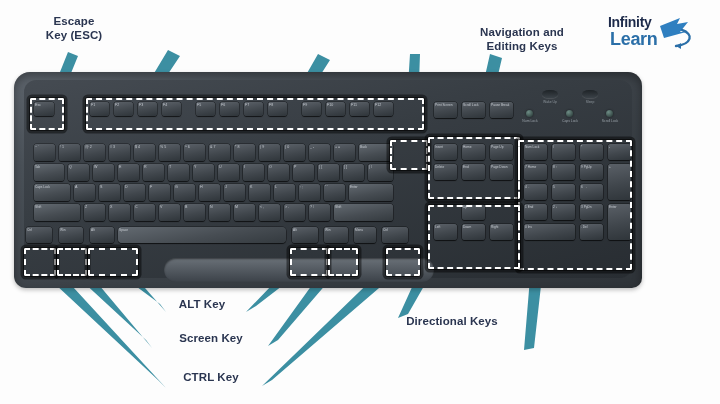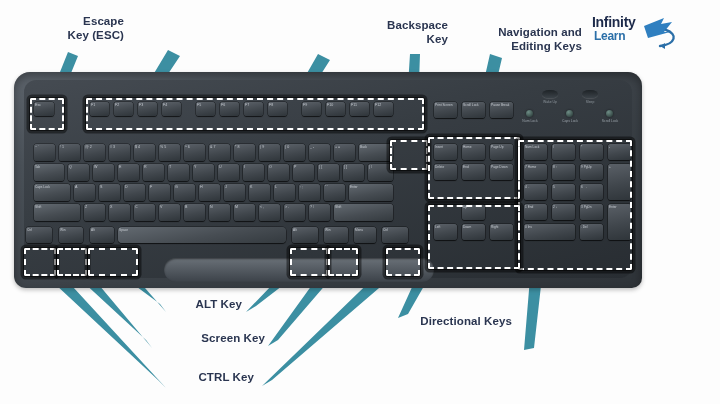--- a/index.html
+++ b/index.html
@@ -3,21 +3,21 @@
 <meta charset="utf-8">
 <style>
   html,body{margin:0;padding:0;background:#ffffff;}
   body{width:720px;height:404px;position:relative;overflow:hidden;
        font-family:"Liberation Sans","DejaVu Sans",sans-serif;}
 
   #stage{position:absolute;inset:0;width:720px;height:404px;background:#fdfdfd;}
 
   
   .lbl{position:absolute;color:#2a3550;font-weight:bold;font-size:11.5px;
-       line-height:14px;text-align:right;letter-spacing:.1px;white-space:pre-line;}
+       line-height:14px;text-align:center;letter-spacing:.1px;white-space:pre-line;}
 
   
   #kbd{position:absolute;left:14px;top:72px;width:628px;height:216px;}
   .kbody{position:absolute;inset:0;
      background:linear-gradient(160deg,#5d646c 0%,#4a5158 22%,#3b4147 55%,#2e3338 100%);
      border-radius:16px 14px 10px 12px;
      box-shadow:0 4px 10px rgba(0,0,0,.35) inset,0 2px 4px rgba(0,0,0,.25);}
   .kdeck{position:absolute;left:10px;top:8px;right:10px;bottom:10px;
      background:linear-gradient(165deg,#454b52 0%,#373d43 40%,#282d32 100%);
      border-radius:12px;}
@@ -44,35 +44,33 @@
        background:linear-gradient(180deg,#1e2327,#3b4248);
        box-shadow:0 1px 1px rgba(255,255,255,.12);}
   .mtxt{position:absolute;color:#8d959c;font-size:3.4px;line-height:4px;text-align:center;width:24px;}
 
   
   .sel{position:absolute;border:2.5px dashed #ffffff;border-radius:2px;
        box-shadow:0 0 0 1px rgba(0,0,0,.55),0 0 0 3.5px rgba(0,0,0,.45);
        pointer-events:none;}
 
   
-  #logo{position:absolute;left:592px;top:10px;width:100px;height:44px;}
+  #logo{position:absolute;left:608px;top:10px;width:100px;height:44px;}
   .logo-inf{position:absolute;left:0;top:4px;color:#1d2a4a;font-weight:bold;
        font-size:14px;letter-spacing:-.3px;font-family:"Liberation Sans",sans-serif;}
   .logo-lrn{position:absolute;left:2px;top:19px;color:#2b6fa8;font-weight:bold;
-       font-size:12px;letter-spacing:-.3px;font-family:"Liberation Sans",sans-serif;}
+       font-size:18px;letter-spacing:-.3px;font-family:"Liberation Sans",sans-serif;}
 </style>
 </head>
 <body>
 
 <div id="stage">
 
   <div class="lbl" style="left:24px;top:14px;width:100px;">Escape
 Key (ESC)</div>
-  <div class="lbl" style="left:358px;top:18px;width:90px;">Backspace
-Key</div>
   <div class="lbl" style="left:462px;top:25px;width:120px;">Navigation and
 Editing Keys</div>
   <div class="lbl" style="left:162px;top:297px;width:80px;">ALT Key</div>
   <div class="lbl" style="left:157px;top:331px;width:108px;">Screen Key</div>
   <div class="lbl" style="left:168px;top:370px;width:86px;">CTRL Key</div>
   <div class="lbl" style="left:392px;top:314px;width:120px;">Directional Keys</div>
 
   <div id="logo">
     <div class="logo-inf">Infinity</div>
     <div class="logo-lrn">Learn</div>

